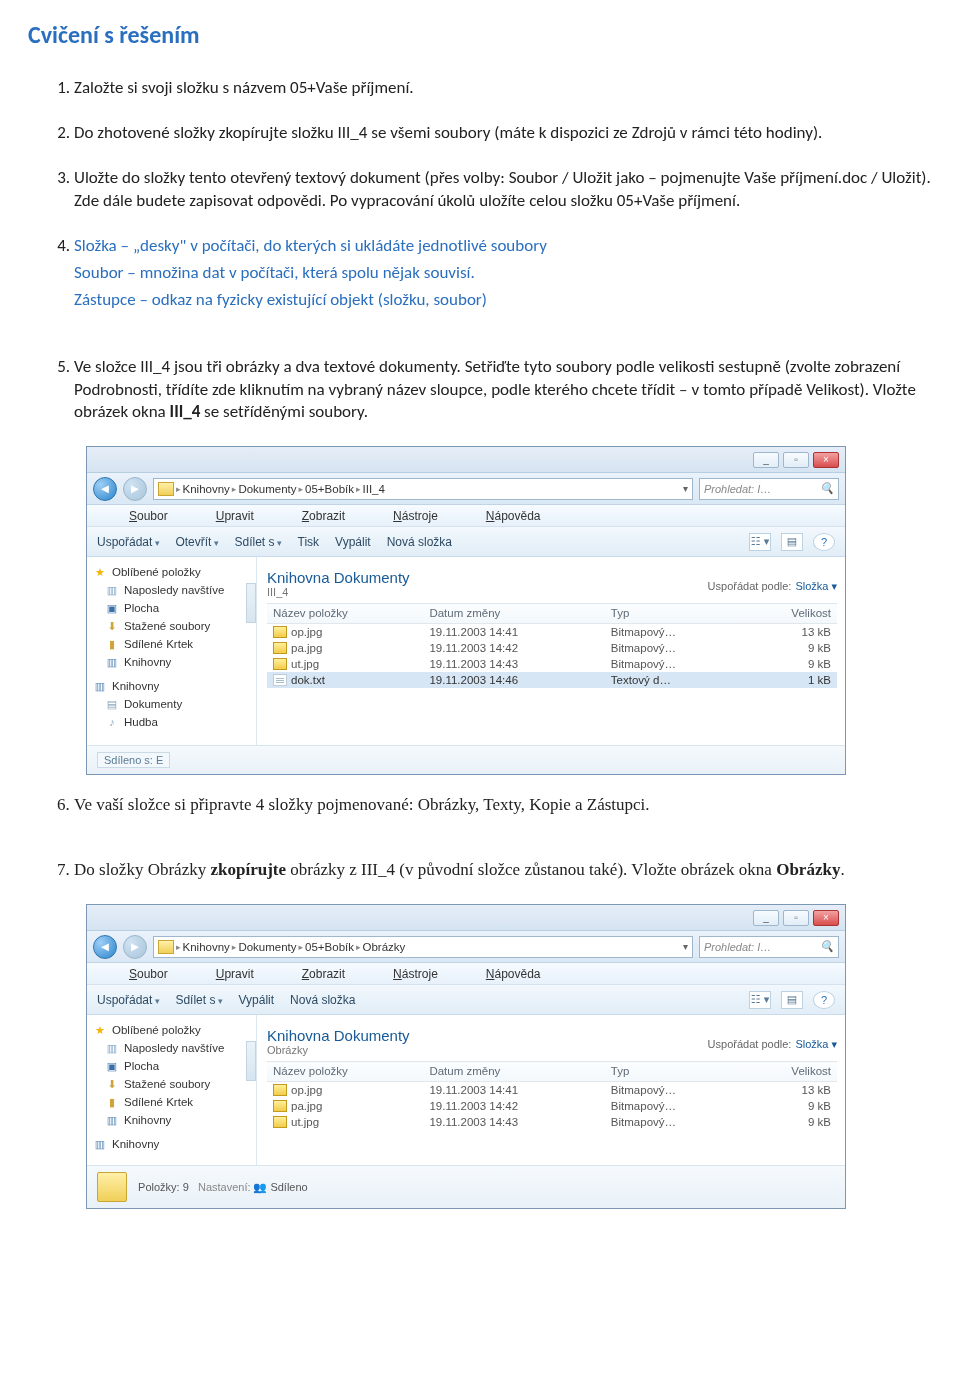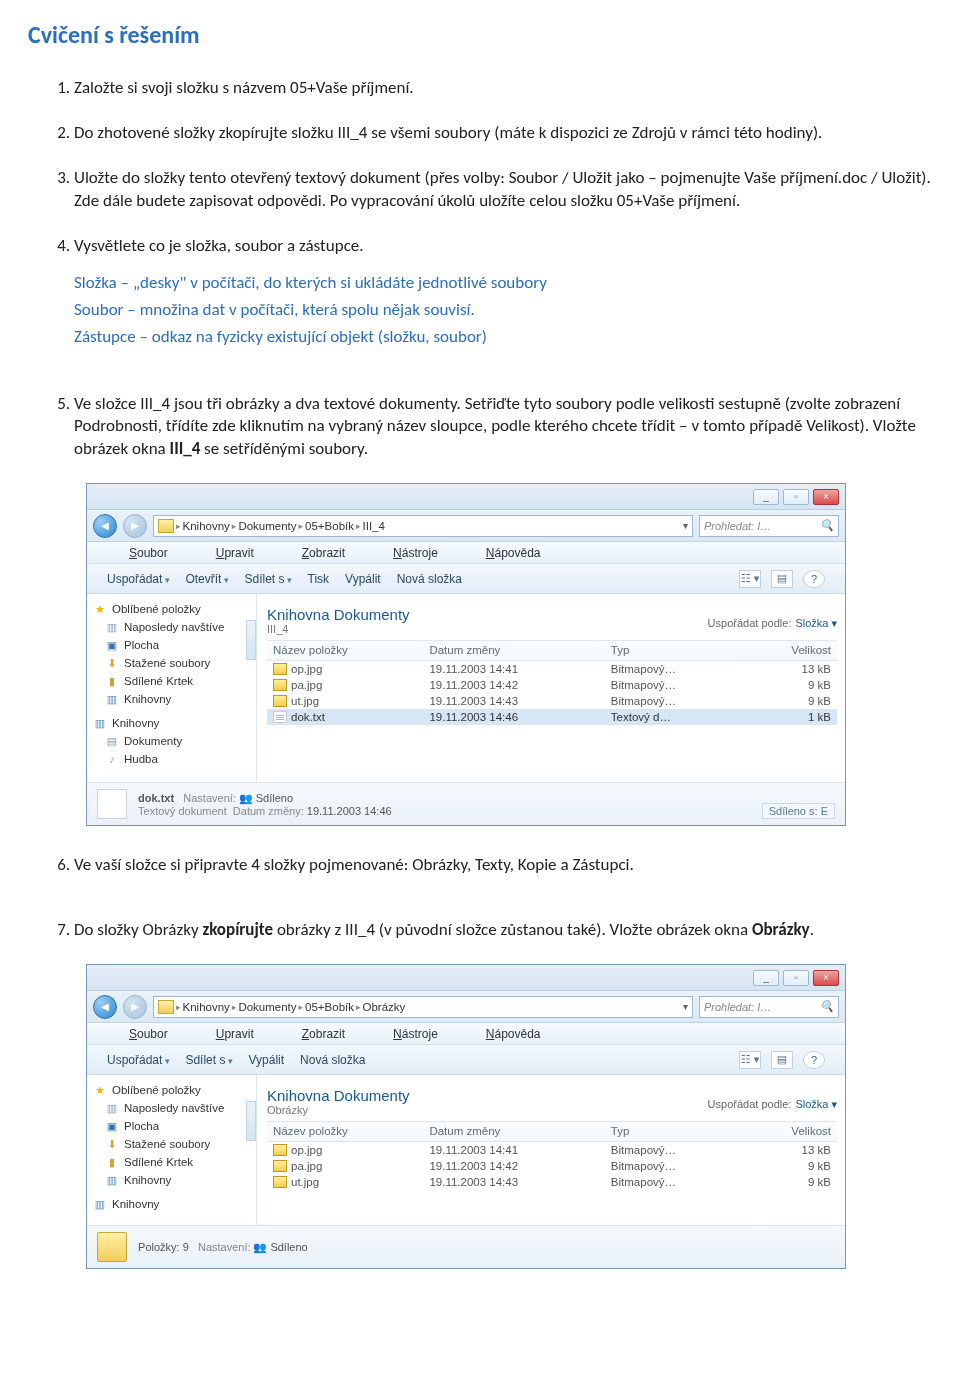--- a/index.html
+++ b/index.html
@@ -122,21 +122,21 @@
     border-bottom: 1px solid #d3e2ee;
   }
   .menubar span { text-decoration: none; margin-left: 34px; }
   .menubar span::first-letter { text-decoration: underline; }
   .toolbar {
     height: 30px;
     background: linear-gradient(#f2f8fd,#e1edf7);
     display: flex;
     align-items: center;
     gap: 16px;
-    padding: 0 20px;
+    padding: 0 10px;
     font-size: 12px;
     color: #2d4a63;
     border-bottom: 1px solid #c9dbea;
   }
   .toolbar .drop::after { content: " ▾"; font-size: 9px; color:#5a7a94; }
   .toolbar .right { margin-left: auto; display:flex; gap:10px; align-items:center; }
   .toolbar .tb-icon { width:22px; height:18px; border:1px solid #bcd2e3; background:#fff; display:flex; align-items:center; justify-content:center; font-size:11px; color:#5a7a94; }
   .body-area {
     display: flex;
     min-height: 188px;
@@ -270,21 +270,20 @@
 </head>
 <body>
 
 <div class="title">Cvičení s řešením</div>
 
 <ol class="tasks">
   <li>Založte si svoji složku s názvem 05+Vaše příjmení.</li>
   <li>Do zhotovené složky zkopírujte složku III_4 se všemi soubory (máte k dispozici ze Zdrojů v rámci této hodiny).</li>
   <li>Uložte do složky tento otevřený textový dokument (přes volby: Soubor / Uložit jako – pojmenujte Vaše příjmení.doc / Uložit). Zde dále budete zapisovat odpovědi. Po vypracování úkolů uložíte celou složku 05+Vaše příjmení.</li>
   <li>
-    <span>Vysvětlete co je složka, soubor a zástupce.</span>
     <div class="answer">
       <div>Složka – „desky" v počítači, do kterých si ukládáte jednotlivé soubory</div>
       <div>Soubor – množina dat v počítači, která spolu nějak souvisí.</div>
       <div>Zástupce – odkaz na fyzicky existující objekt (složku, soubor)</div>
     </div>
   </li>
   <li class="gap5">
     <span>Ve složce III_4 jsou tři obrázky a dva textové dokumenty. Setřiďte tyto soubory podle velikosti sestupně (zvolte zobrazení Podrobnosti, třídíte zde kliknutím na vybraný název sloupce, podle kterého chcete třídit – v tomto případě Velikost). Vložte obrázek okna </span><b>III_4</b><span> se setříděnými soubory.</span>
   </li>
 </ol>
@@ -418,38 +417,25 @@
               <td><span class="fi fi-txt"></span><span>dok.txt</span></td>
               <td>19.11.2003 14:46</td>
               <td>Textový d…</td>
               <td style="text-align:right;">1 kB</td>
             </tr>
         </tbody>
       </table>
     </div>
   </div>
   <div class="detailsbar">
-    <div>
-      <span class="file-thumb"></span>
-      <span style="display:inline-block;vertical-align:middle;">
-        <div><b>dok.txt</b>
-          &nbsp;&nbsp;<span class="meta-label">Nastavení:</span>
-          <span style="color:#2a6fbf;">👥 </span><span>Sdíleno</span>
-        </div>
-        <div><span class="meta-label">Textový dokument</span>
-          &nbsp;<span class="meta-label">Datum změny:</span>
-          <span>19.11.2003 14:46</span>
-        </div>
-      </span>
-    </div>
     <div class="share-ind">Sdíleno s: E</div>
   </div>
 </div>
 
-<ol class="tasks" start="6" style="margin-top:28px;">
+<ol class="tasks" start="6" style="margin-top:19px;font-family:Liberation Serif, serif;">
   <li>Ve vaší složce si připravte 4 složky pojmenované: Obrázky, Texty, Kopie a Zástupci.</li>
   <li style="margin-top:42px;">
     <span>Do složky Obrázky </span><b>zkopírujte</b><span> obrázky z III_4 (v původní složce zůstanou také). Vložte obrázek okna </span><b>Obrázky</b><span>.</span>
   </li>
 </ol>
 
 <div class="screenshot-wrap" style="margin-top:10px;">
   <div class="titlebar">
     <div class="win-btn">_</div>
     <div class="win-btn">▫</div>

